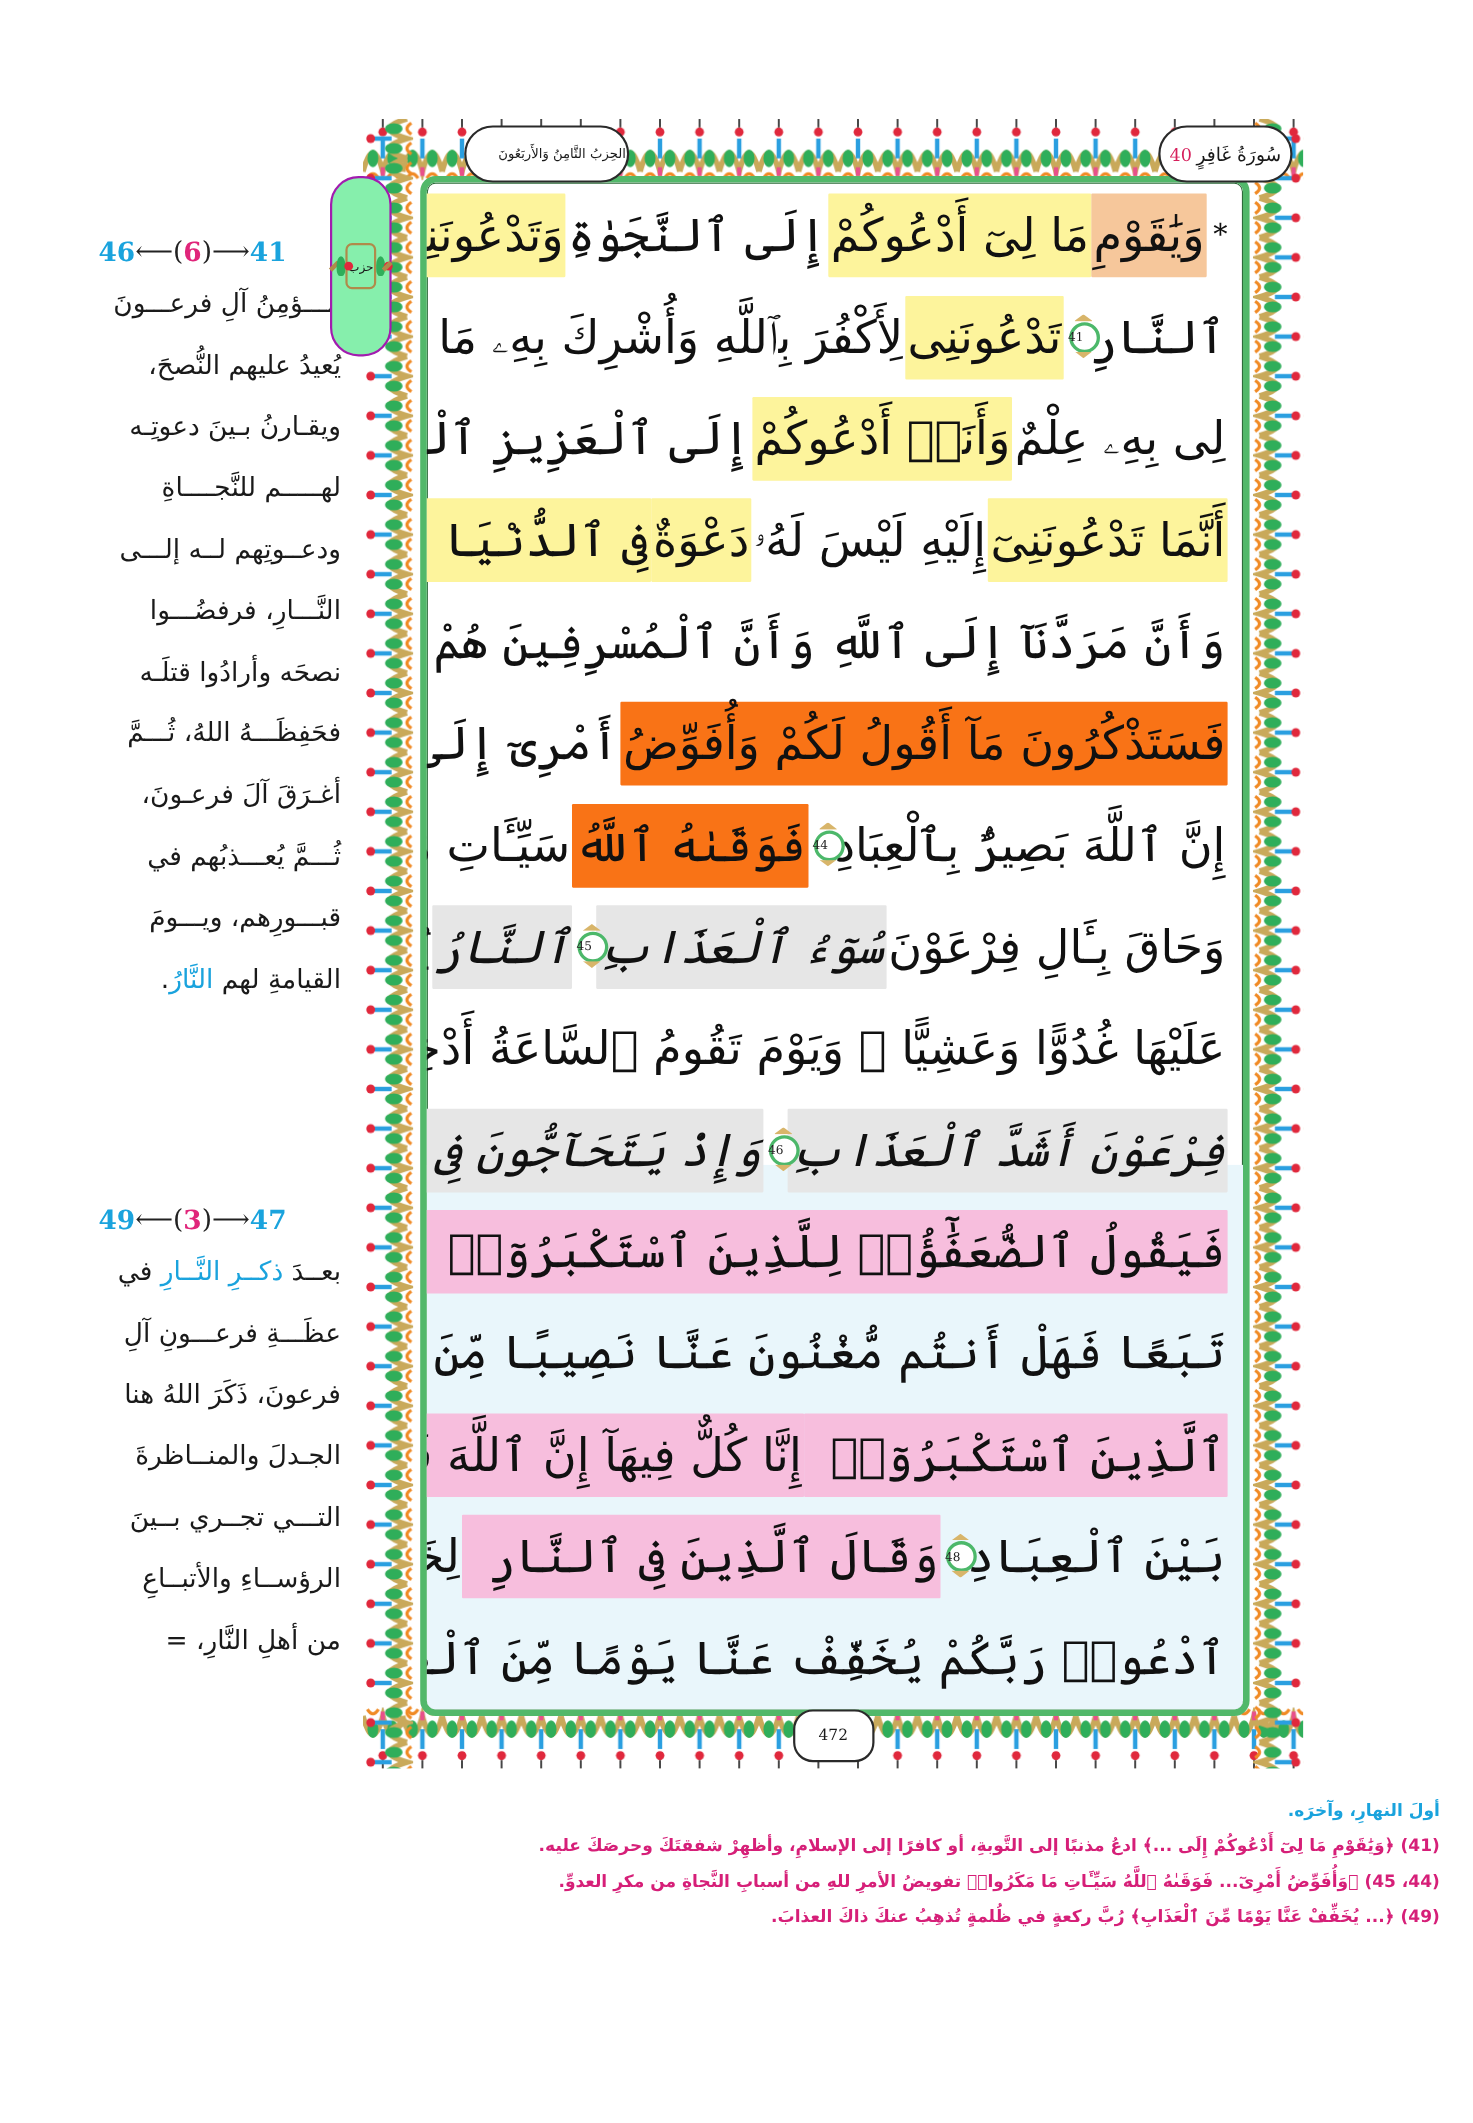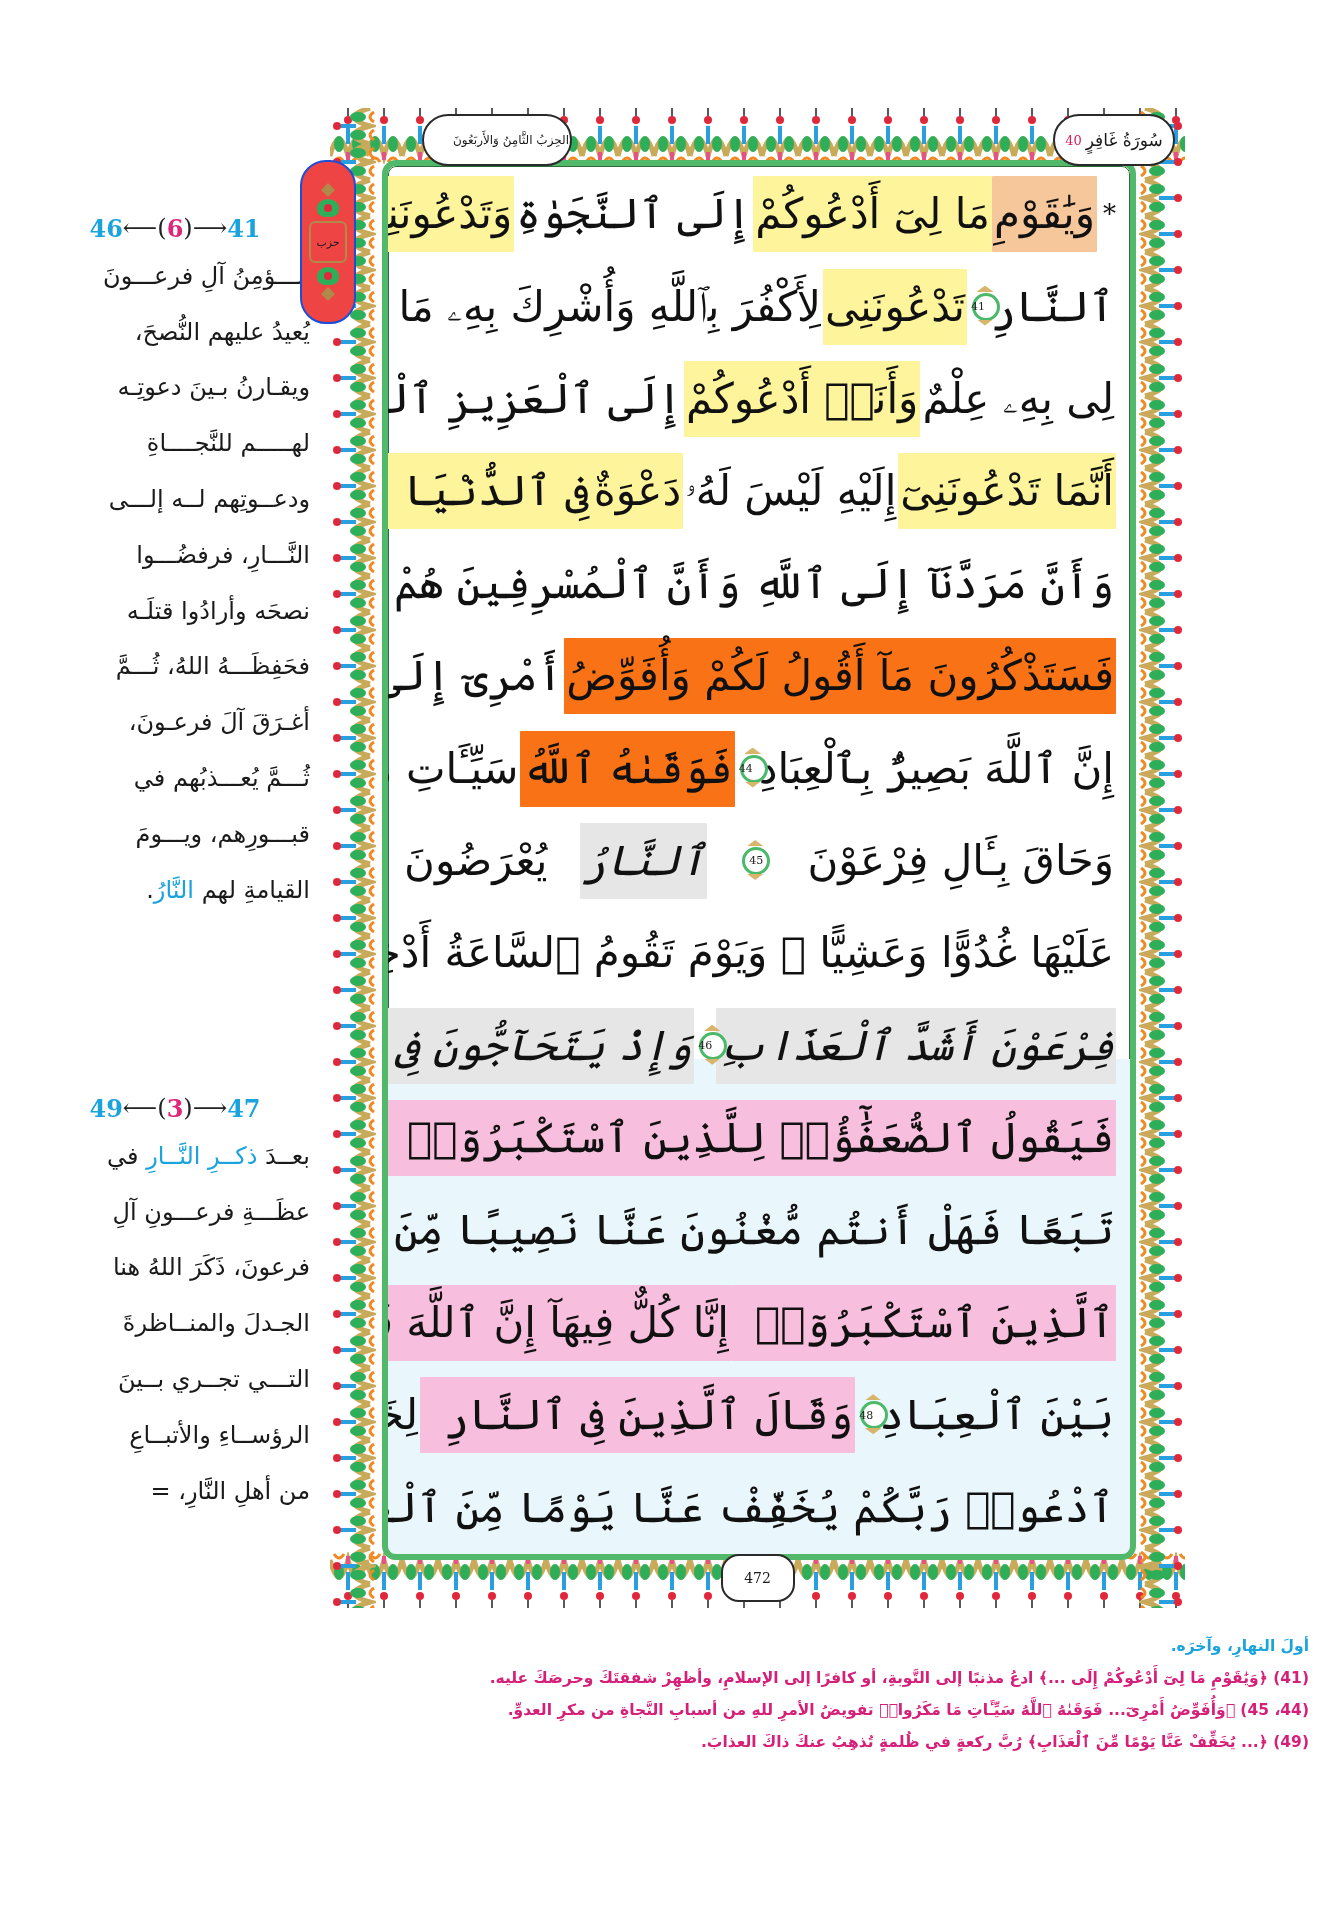--- a/index.html
+++ b/index.html
@@ -20,28 +20,28 @@
   .orn-band.left   { left:0; top:0; bottom:0; width:46px; }
   .orn-band.right  { right:0; top:0; bottom:0; width:46px; }
   .orn-band svg { display:block; }
 
   .surah-cartouche, .juz-cartouche, .page-cartouche {
     position:absolute; background:#fff; border:2px solid #2a2a2a; border-radius:26px;
     display:flex; align-items:center; justify-content:center; z-index:3;
     font-family:"DejaVu Serif", serif;
   }
   .surah-cartouche { right:10px; top:6px; width:118px; height:48px; font-size:17px; direction:rtl; }
-  .surah-cartouche .num { color:#d6205c; font-size:13px; margin-right:4px; }
+  .surah-cartouche .num { color:#d6205c; font-size:16px; margin-right:4px; }
   .juz-cartouche { left:92px; top:6px; width:118px; height:48px; font-size:12px; direction:rtl;padding-left:28px; }
   .page-cartouche { left:50%; transform:translateX(-50%); bottom:6px; width:70px; height:44px; font-size:14px; border-radius:18px; }
 
   .hizb-marker {
-    position:absolute; left:-30px; top:52px; width:52px; height:160px; background:#ef4444;
-    border:2px solid #1d4ed8; border-radius:26px; z-index:3;
-    display:flex; align-items:center; justify-content:center; flex-direction:column;
+    position:absolute; left:-30px; top:52px; width:52px; height:160px; background:#86efac;
+    border:2px solid #a21caf; border-radius:26px; z-index:3;
+    display:flex; align-items:center; justify-content:center; flex-direction:row;
   }
   .hizb-marker .diamond { width:10px; height:10px; background:#b08a4a; transform:rotate(45deg); margin:4px 0; }
   .hizb-marker .flower { width:22px; height:18px; background:#2fae5a; border-radius:50% 50% 40% 40%; position:relative; }
   .hizb-marker .flower::after { content:""; position:absolute; left:7px; top:5px; width:8px; height:8px; background:#e0283c; border-radius:50%; }
   .hizb-marker .label {
     width:34px; height:38px; border:2px solid #b08a4a; border-radius:6px; margin:4px 0;
     display:flex; align-items:center; justify-content:center; font-size:11px; direction:rtl;
     font-family:"DejaVu Serif", serif;
   }
 
@@ -224,20 +224,21 @@
       <div class="line">
         <span class="seg">إِنَّ ٱللَّهَ بَصِيرٌۢ بِٱلْعِبَادِ</span>
         <span class="ayah-mark">
           <span>44</span>
         </span>
         <span class="seg hl-blue">فَوَقَىٰهُ ٱللَّهُ</span>
         <span class="seg">سَيِّـَٔاتِ مَا مَكَرُوا۟</span>
       </div>
       <div class="line">
         <span class="seg">وَحَاقَ بِـَٔالِ فِرْعَوْنَ</span>
+        <span class="seg hl-gray">سُوٓءُ ٱلْعَذَابِ</span>
         <span class="ayah-mark">
           <span>45</span>
         </span>
         <span class="seg hl-gray">ٱلنَّارُ</span>
         <span class="seg">يُعْرَضُونَ</span>
       </div>
       <div class="line">
         <span class="seg">عَلَيْهَا غُدُوًّا وَعَشِيًّا ۖ وَيَوْمَ تَقُومُ ٱلسَّاعَةُ أَدْخِلُوٓا۟ ءَالَ</span>
       </div>
       <div class="line">

